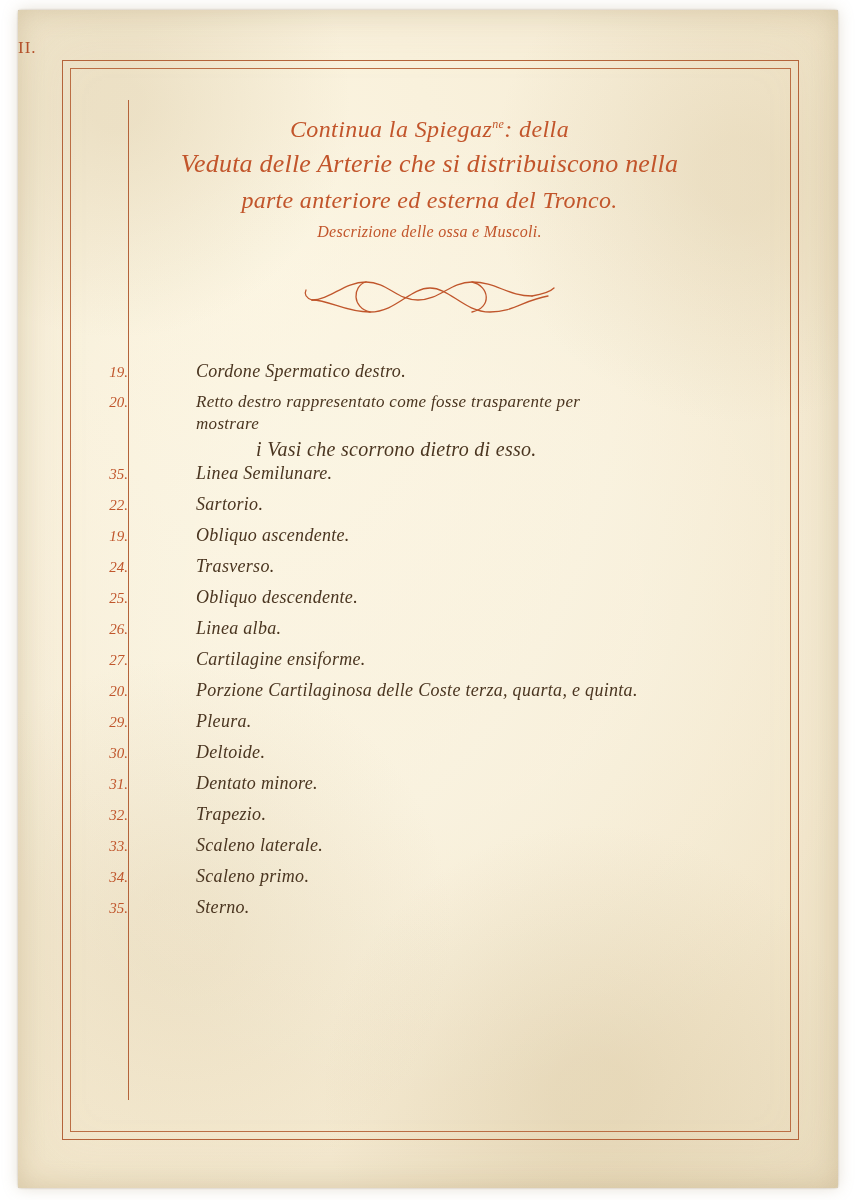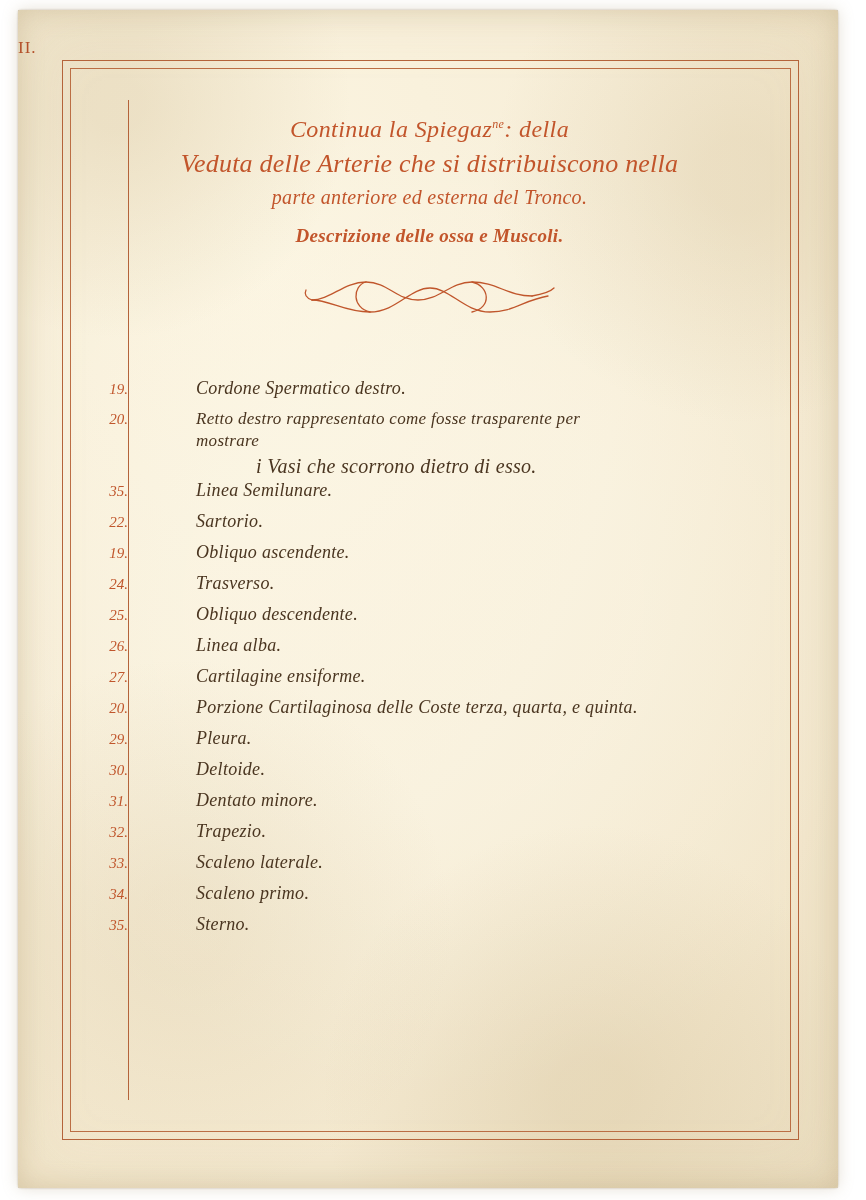--- a/index.html
+++ b/index.html
@@ -115,42 +115,42 @@
   }
   .h-line {
     font-family: "Liberation Serif", serif;
     font-style: italic;
     color: #c2552b;
     line-height: 1.42;
     white-space: nowrap;
   }
   .h1 { font-size: 24px; letter-spacing: .4px; }
   .h2 { font-size: 26px; letter-spacing: .2px; }
-  .h3 { font-size: 20px; letter-spacing: .3px; font-style: italic; }
-  .h4 { font-size: 19px; margin-top: 12px; letter-spacing: .3px; font-weight: bold; }
+  .h3 { font-size: 24px; letter-spacing: .3px; font-style: italic; }
+  .h4 { font-size: 16px; margin-top: 4px; letter-spacing: .3px; }
   .sup {
     font-size: 12px;
     vertical-align: super;
   }
 
   
   .flourish {
     position: absolute;
     left: 50%;
     top: 198px;
     transform: translateX(-50%);
     width: 260px;
     height: 56px;
   }
 
   
   .list {
     position: absolute;
     left: 0;
-    top: 309px;
+    top: 292px;
     width: 570px;
   }
   .row {
     position: relative;
     display: flex;
     align-items: baseline;
     min-height: 31px;
   }
   .num {
     width: 58px;

